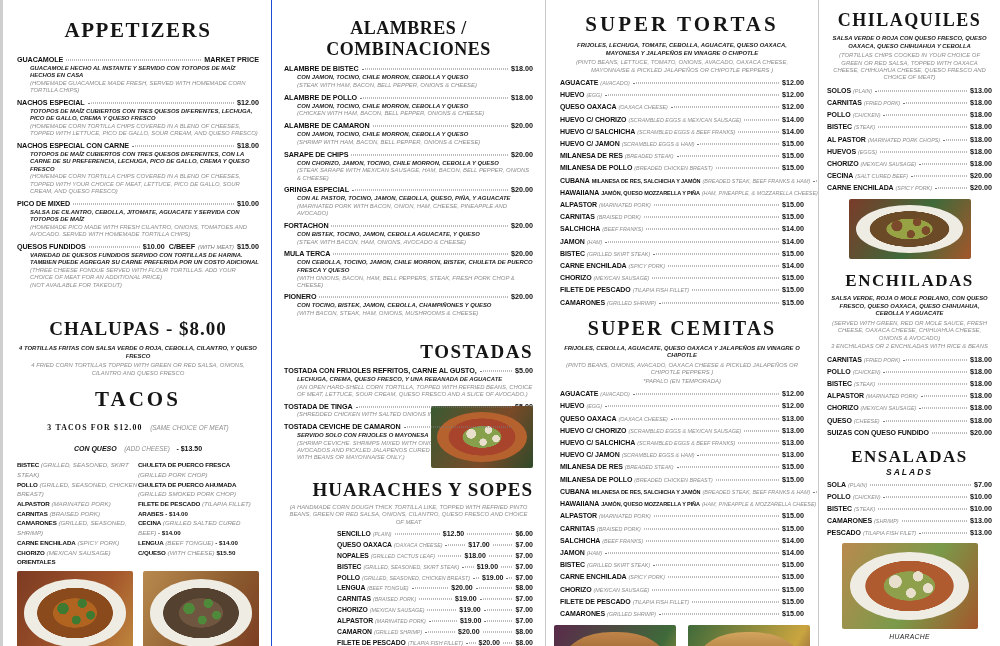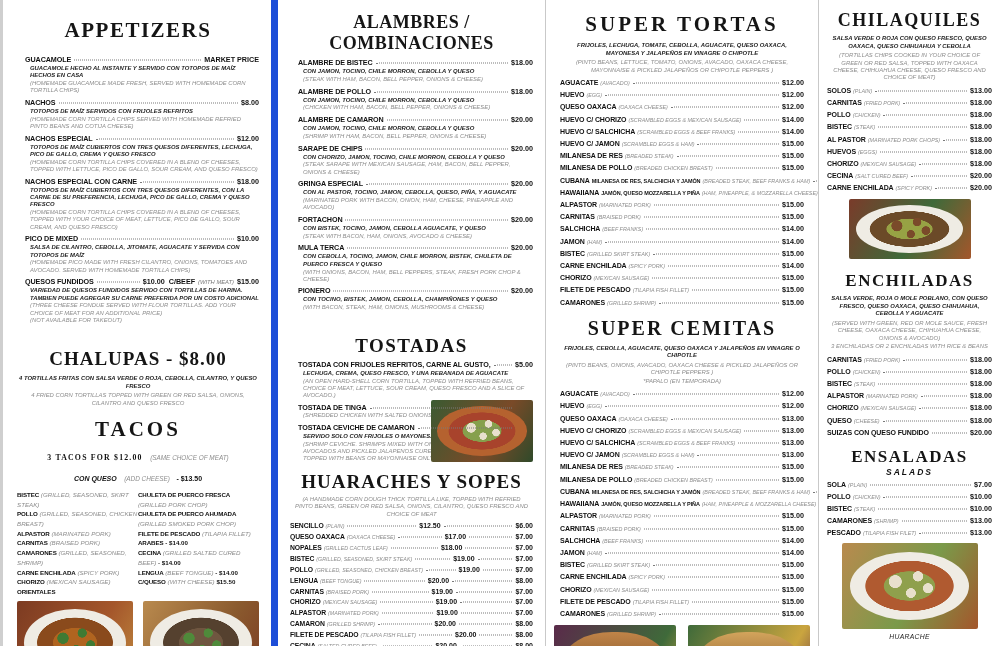--- a/index.html
+++ b/index.html
@@ -1,39 +1,39 @@
 <!DOCTYPE html>
 <html><head>
 <meta charset="utf-8">
 <style>
   html,body{margin:0;padding:0;background:#e9e9e9;}
   .menu{width:1000px;height:646px;background:#fff;display:flex;font-family:"Liberation Sans",sans-serif;
         border-left:3px solid #cfcfcf;box-sizing:border-box;overflow:hidden;}
   .col{box-sizing:border-box;height:646px;display:flex;flex-direction:column;overflow:hidden;position:relative;background:#fff;}
   .c1{width:268px;padding:6px 12px 8px 14px;}
-  .c2{width:274px;padding:2px 12px 8px;border-left:7px solid #1d4ed8;}
+  .c2{width:274px;padding:8px 12px 8px;border-left:1px solid #1d4ed8;align-items:flex-end;}
   .c3{width:273px;padding:4px 14px 8px;border-left:1px solid #c9c9c9;}
   .c4{width:182px;padding:2px 8px 6px;border-left:1px solid #c9c9c9;}
 
   h1{font-family:"Liberation Serif",serif;font-weight:700;color:#151515;text-align:center;margin:0;}
   .h-app{font-size:21px;margin:12px 0 12px;letter-spacing:1.5px;}
   .h-alam{font-size:18px;margin:10px 0 4px;letter-spacing:.5px;}
-  .h-chal{font-size:19px;margin:12px 0 3px;letter-spacing:1px;}
+  .h-chal{font-size:19px;margin:18px 0 3px;letter-spacing:1px;}
   .h-tacos{font-size:21px;margin:7px 0 2px;letter-spacing:3px;}
   .h-tost{font-size:19px;margin:12px 0 3px;letter-spacing:1.5px;}
-  .h-huar{font-size:19px;margin:5px 0 1px;letter-spacing:1px;}
+  .h-huar{font-size:19px;margin:14px 0 1px;letter-spacing:1px;}
   .h-torta{font-size:21px;margin:8px 0 3px;letter-spacing:3px;}
   .h-cem{font-size:20px;margin:8px 0 3px;letter-spacing:2px;}
   .h-chila{font-size:18px;margin:8px 0 2px;letter-spacing:1.5px;}
   .h-ench{font-size:17px;margin:8px 0 2px;letter-spacing:1.5px;}
   .h-ens{font-size:17px;margin:8px 0 0;letter-spacing:1.5px;}
   .ens-sub{font-size:8.5px;font-weight:700;font-style:italic;text-align:center;letter-spacing:2px;color:#111;margin:0 0 2px;}
 
   .mi{margin-bottom:3.5px;}
-  .row{display:flex;align-items:baseline;margin-left:8px;}
+  .row{display:flex;align-items:baseline;}
   .nm{font-weight:700;font-size:7.2px;letter-spacing:-.1px;color:#111;white-space:nowrap;}
   .dots{flex:1;border-bottom:1.2px dotted #7a7a7a;margin:0 3px;transform:translateY(-1.5px);min-width:6px;}
   .pr{font-weight:700;font-size:7.2px;color:#111;white-space:nowrap;}
   .extra{font-weight:700;font-size:7.2px;color:#111;margin-left:4px;white-space:nowrap;}
   .extra-note{font-style:italic;font-size:5.8px;color:#777;margin:0 3px;white-space:nowrap;}
   .es{font-size:5.9px;font-weight:700;font-style:italic;color:#1d1d1d;margin:1px 0 0 13px;line-height:7.3px;}
   .en{font-size:5.9px;font-style:italic;color:#8d8d8d;margin:.5px 0 0 13px;line-height:7.2px;}
 
   .desc-es{font-size:5.9px;font-weight:700;font-style:italic;text-align:center;color:#1b1b1b;line-height:7.6px;margin:2px 2px 0;}
   .desc-en{font-size:5.9px;font-style:italic;text-align:center;color:#8d8d8d;line-height:7.4px;margin:2px 4px 3px;}
@@ -121,31 +121,20 @@
             <span class="nm">GUACAMOLE</span>
             <span class="dots"></span>
             <span class="pr">MARKET PRICE</span>
 
           </div>
           <div class="es">GUACAMOLE HECHO AL INSTANTE Y SERVIDO CON TOTOPOS DE MAÍZ HECHOS EN CASA</div>
           <div class="en">(HOMEMADE GUACAMOLE MADE FRESH, SERVED WITH HOMEMADE CORN TORTILLA CHIPS)</div>
 
         </div>
 
-        <div class="mi">
-          <div class="row">
-            <span class="nm">NACHOS</span>
-            <span class="dots"></span>
-            <span class="pr">$8.00</span>
-
-          </div>
-          <div class="es">TOTOPOS DE MAÍZ SERVIDOS CON FRIJOLES REFRITOS</div>
-          <div class="en">(HOMEMADE CORN TORTILLA CHIPS SERVED WITH HOMEMADE REFRIED PINTO BEANS AND COTIJA CHEESE)</div>
-
-        </div>
 
         <div class="mi">
           <div class="row">
             <span class="nm">NACHOS ESPECIAL</span>
             <span class="dots"></span>
             <span class="pr">$12.00</span>
 
           </div>
           <div class="es">TOTOPOS DE MAÍZ CUBIERTOS CON TRES QUESOS DIFERENTES, LECHUGA, PICO DE GALLO, CREMA Y QUESO FRESCO</div>
           <div class="en">(HOMEMADE CORN TORTILLA CHIPS COVERED IN A BLEND OF CHEESES, TOPPED WITH LETTUCE, PICO DE GALLO, SOUR CREAM, AND QUESO FRESCO)</div>

